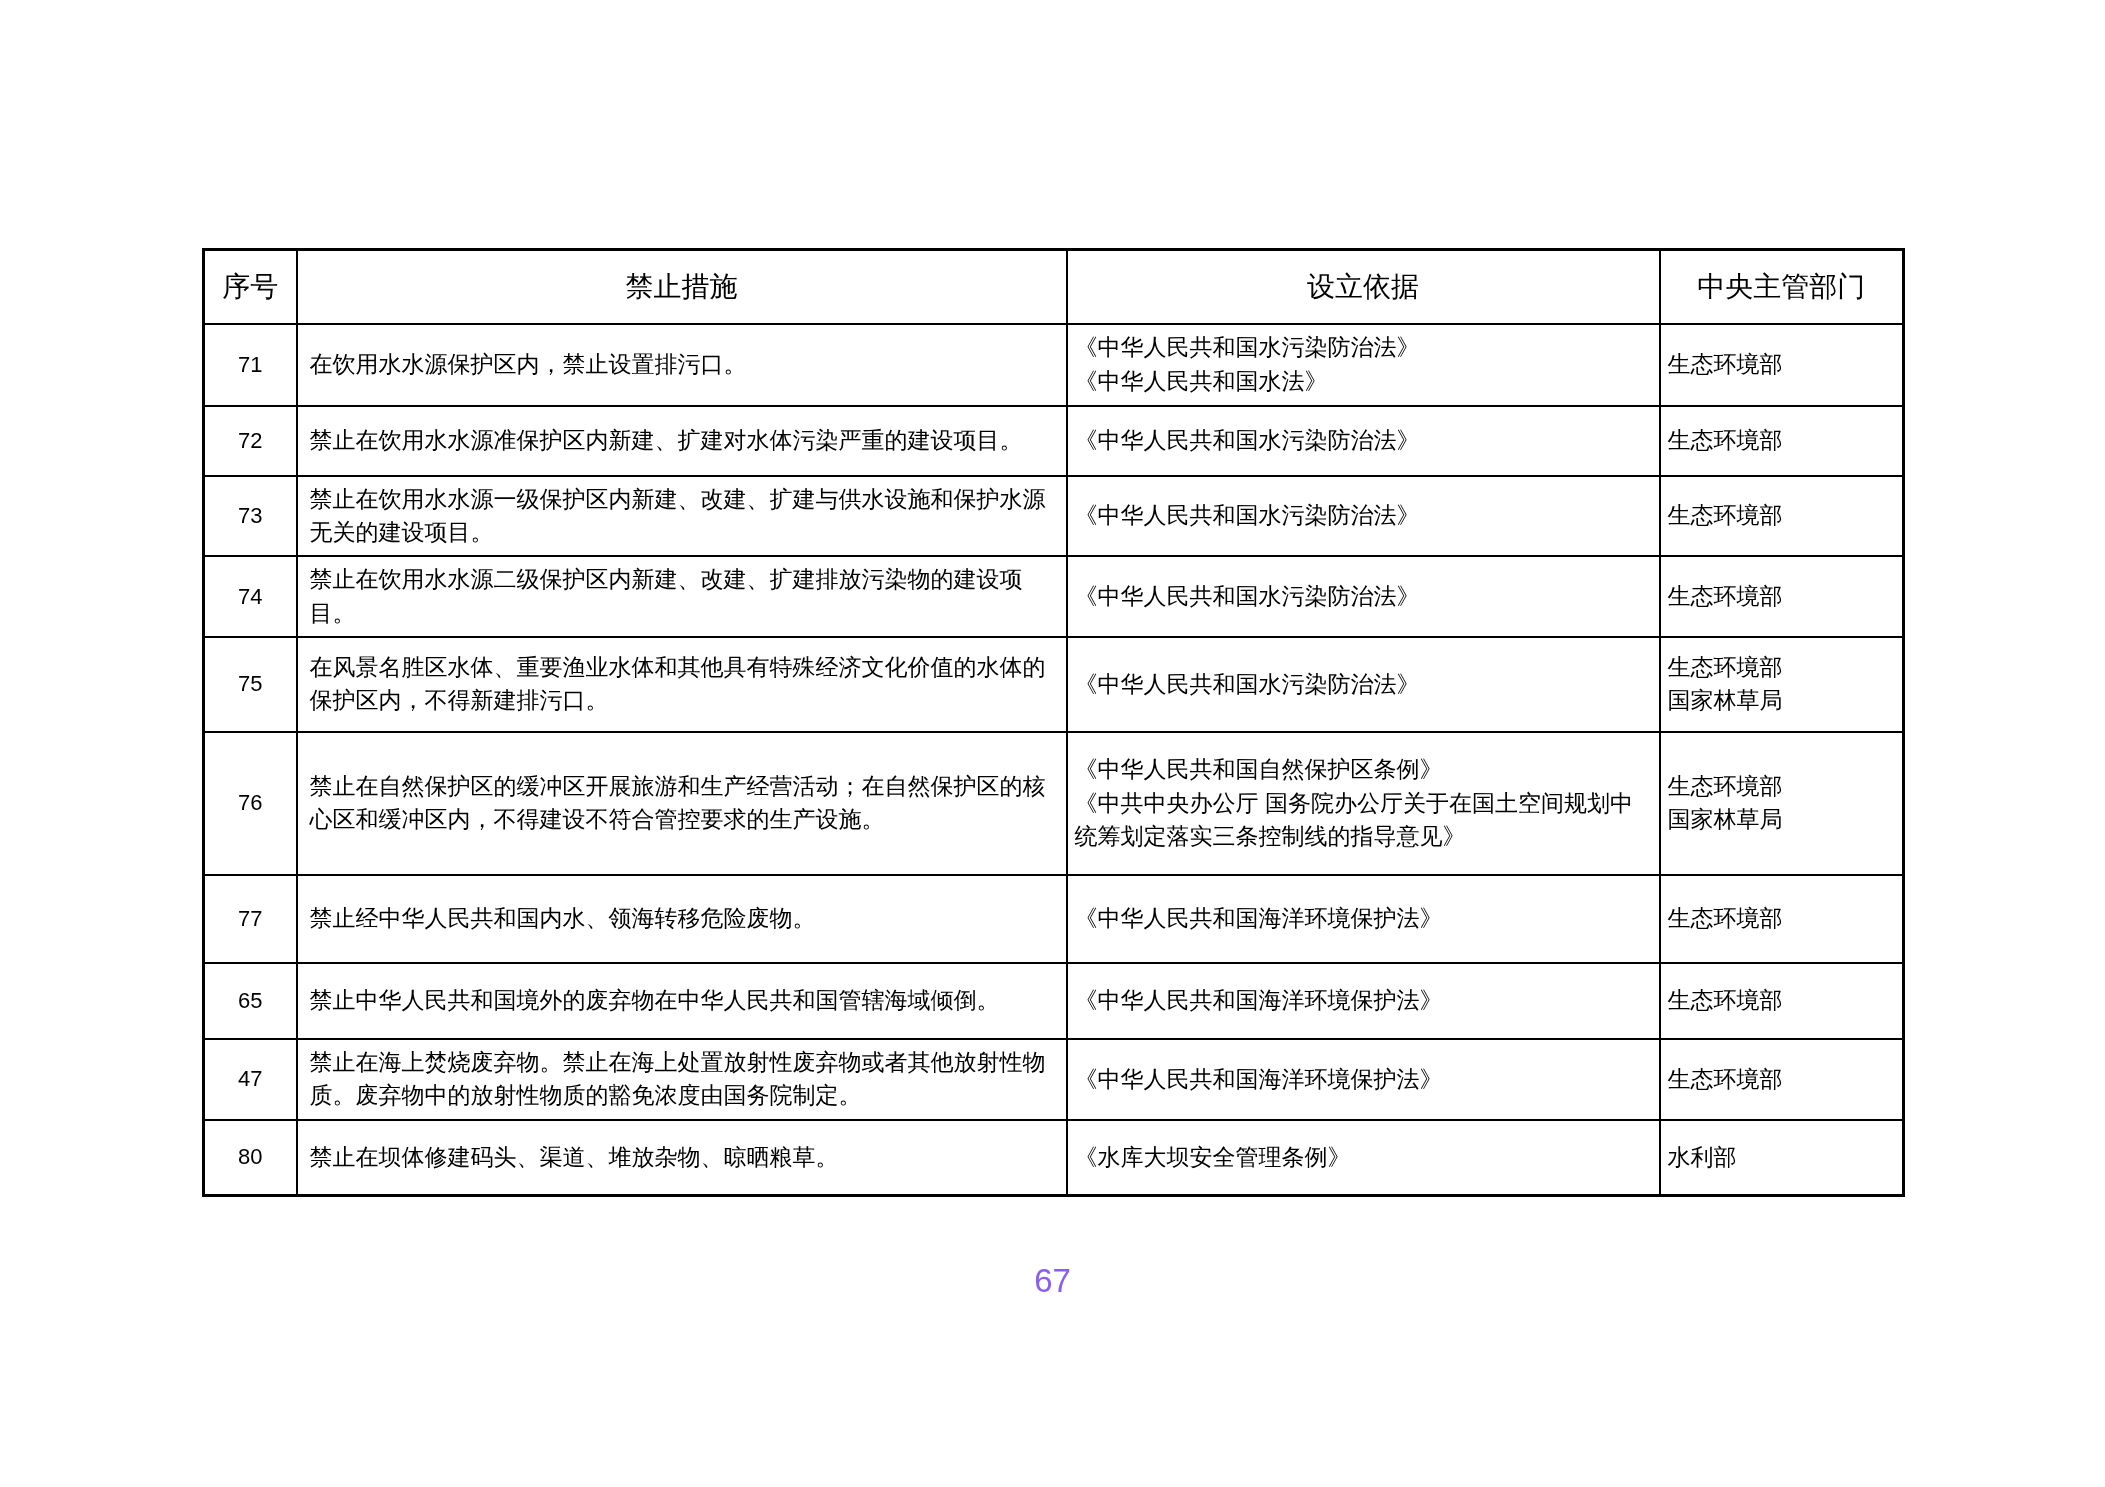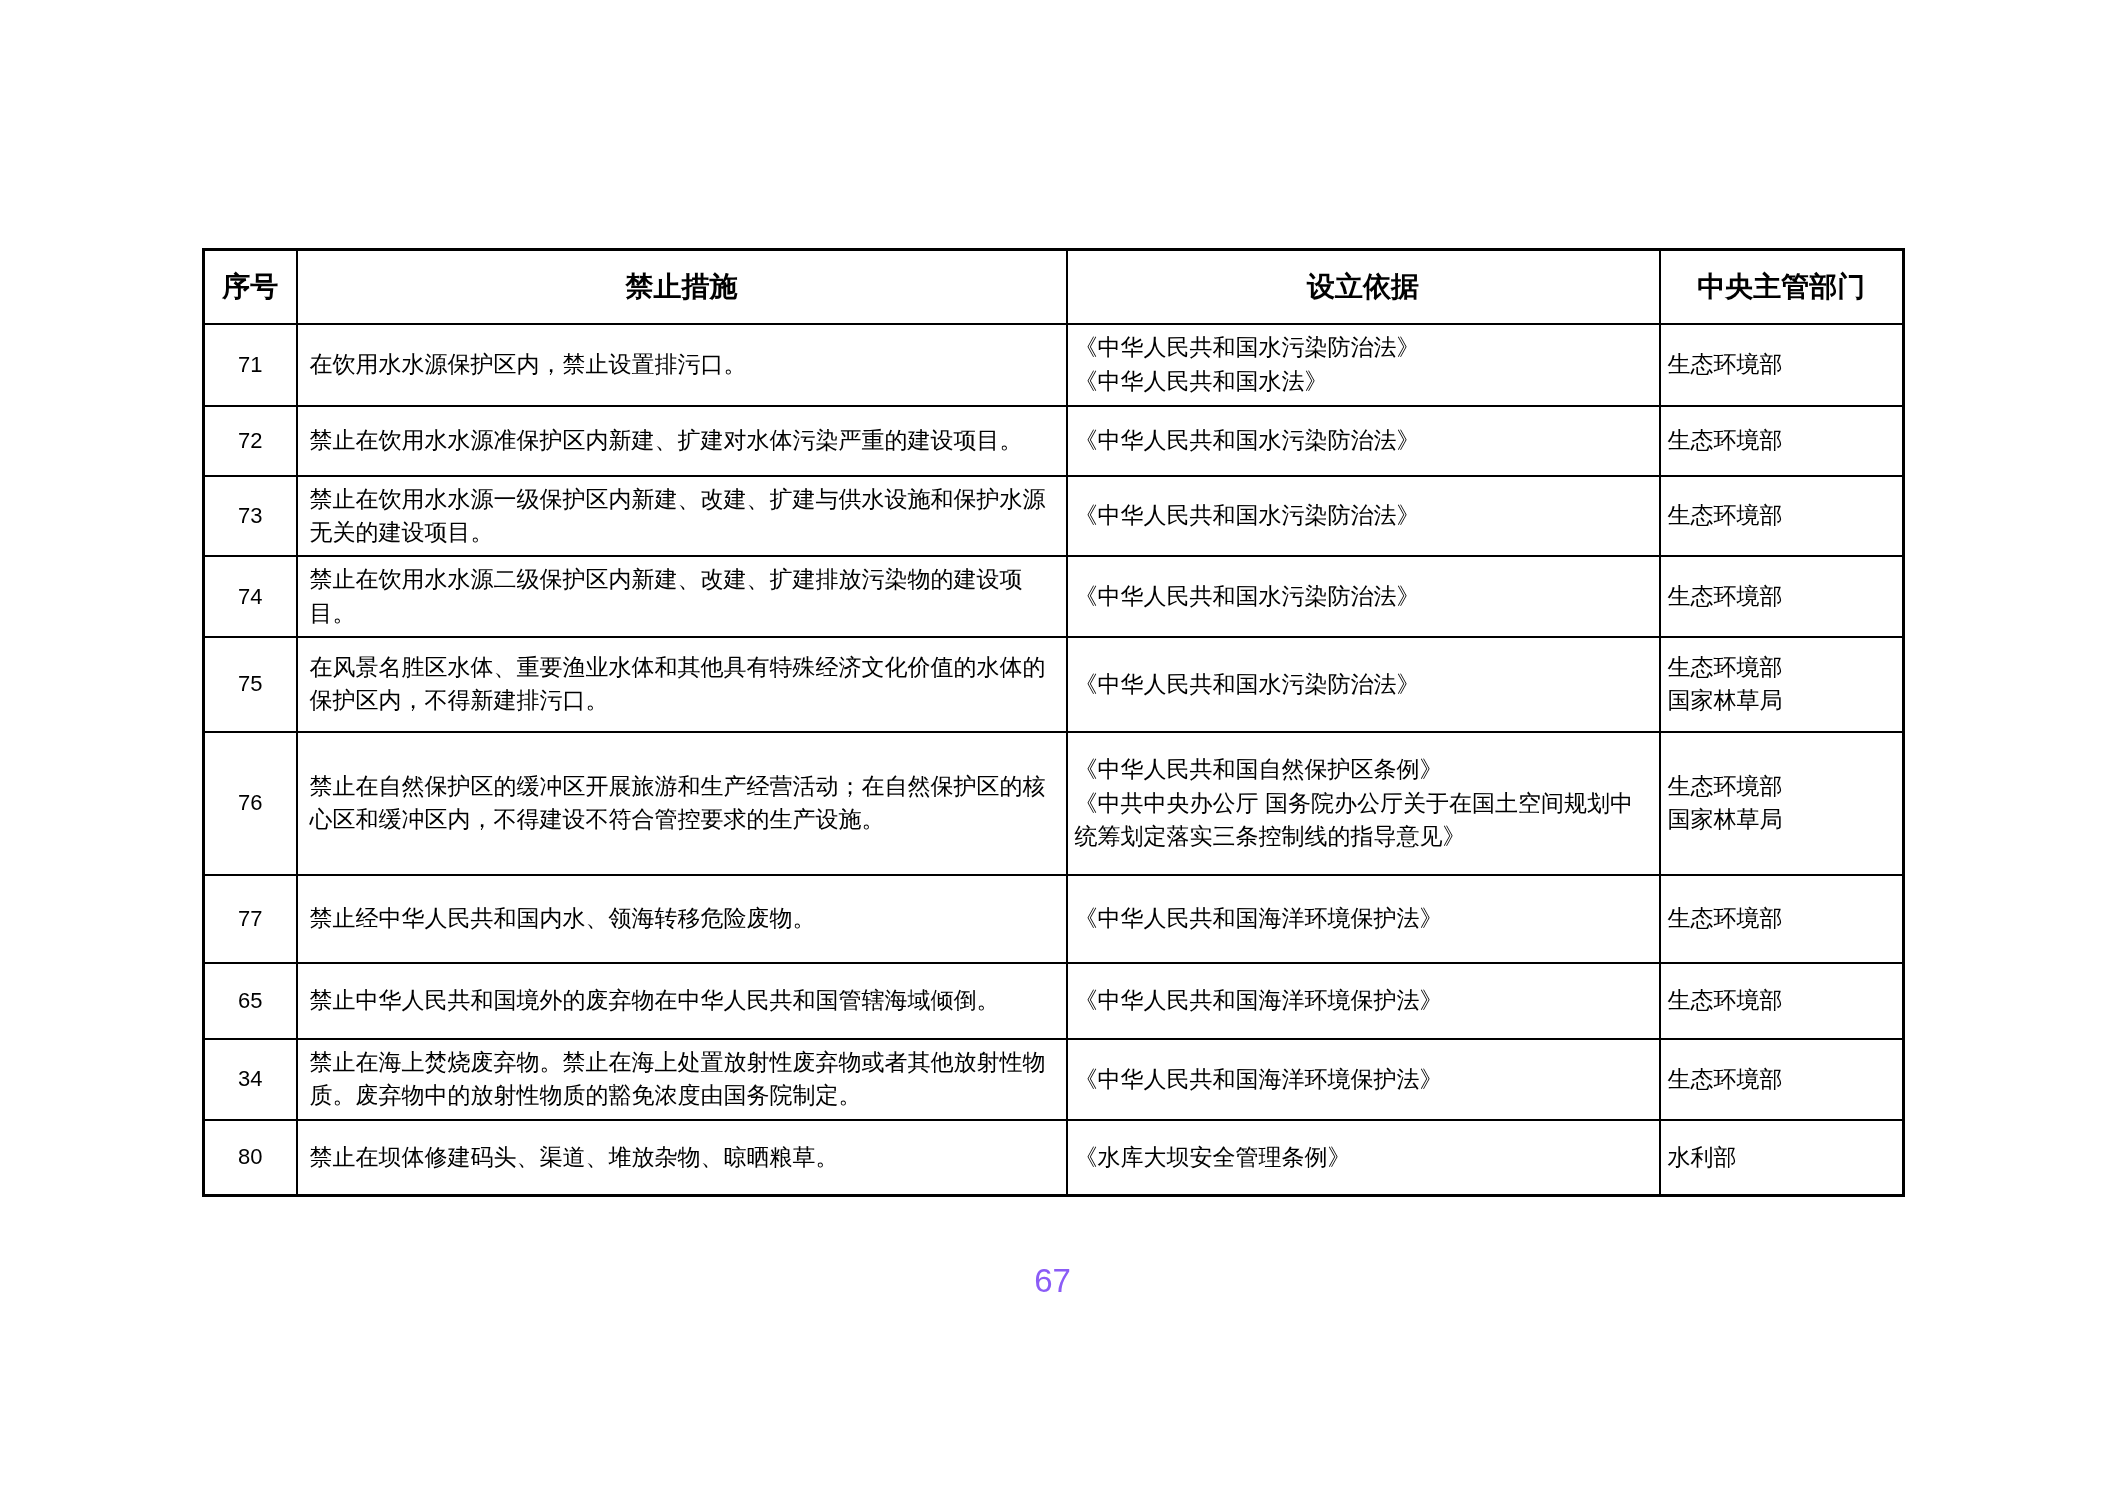--- a/index.html
+++ b/index.html
@@ -25,21 +25,21 @@
     table-layout: fixed;
     border: 3px solid #000000;
   }
   .tbl th, .tbl td {
     border: 2px solid #000000;
     vertical-align: middle;
     word-break: break-all;
   }
   .tbl th {
     font-size: 28px;
-    font-weight: bold;
+    font-weight: normal;
     text-align: center;
     padding: 4px 6px;
   }
   .tbl td {
     font-size: 23px;
     line-height: 1.45;
     font-weight: normal;
   }
   td.c-no {
     text-align: center;
@@ -170,21 +170,21 @@
           <td class="c-no">65</td>
           <td class="c-measure">禁止中华人民共和国境外的废弃物在中华人民共和国管辖海域倾倒。</td>
           <td class="c-basis">
             <div>《中华人民共和国海洋环境保护法》</div>
           </td>
           <td class="c-dept">
             <div>生态环境部</div>
           </td>
         </tr>
         <tr>
-          <td class="c-no">34</td>
+          <td class="c-no">47</td>
           <td class="c-measure">禁止在海上焚烧废弃物。禁止在海上处置放射性废弃物或者其他放射性物质。废弃物中的放射性物质的豁免浓度由国务院制定。</td>
           <td class="c-basis">
             <div>《中华人民共和国海洋环境保护法》</div>
           </td>
           <td class="c-dept">
             <div>生态环境部</div>
           </td>
         </tr>
         <tr>
           <td class="c-no">80</td>

